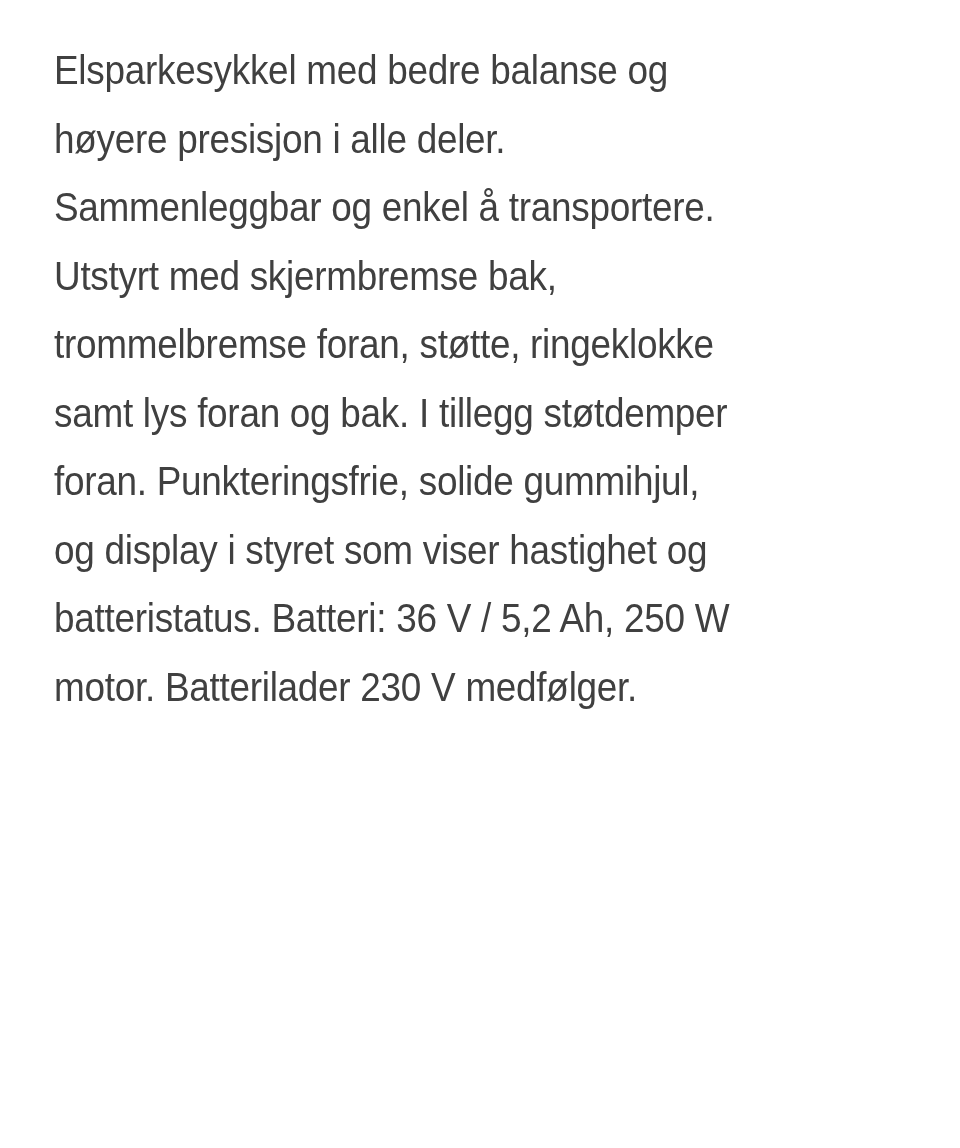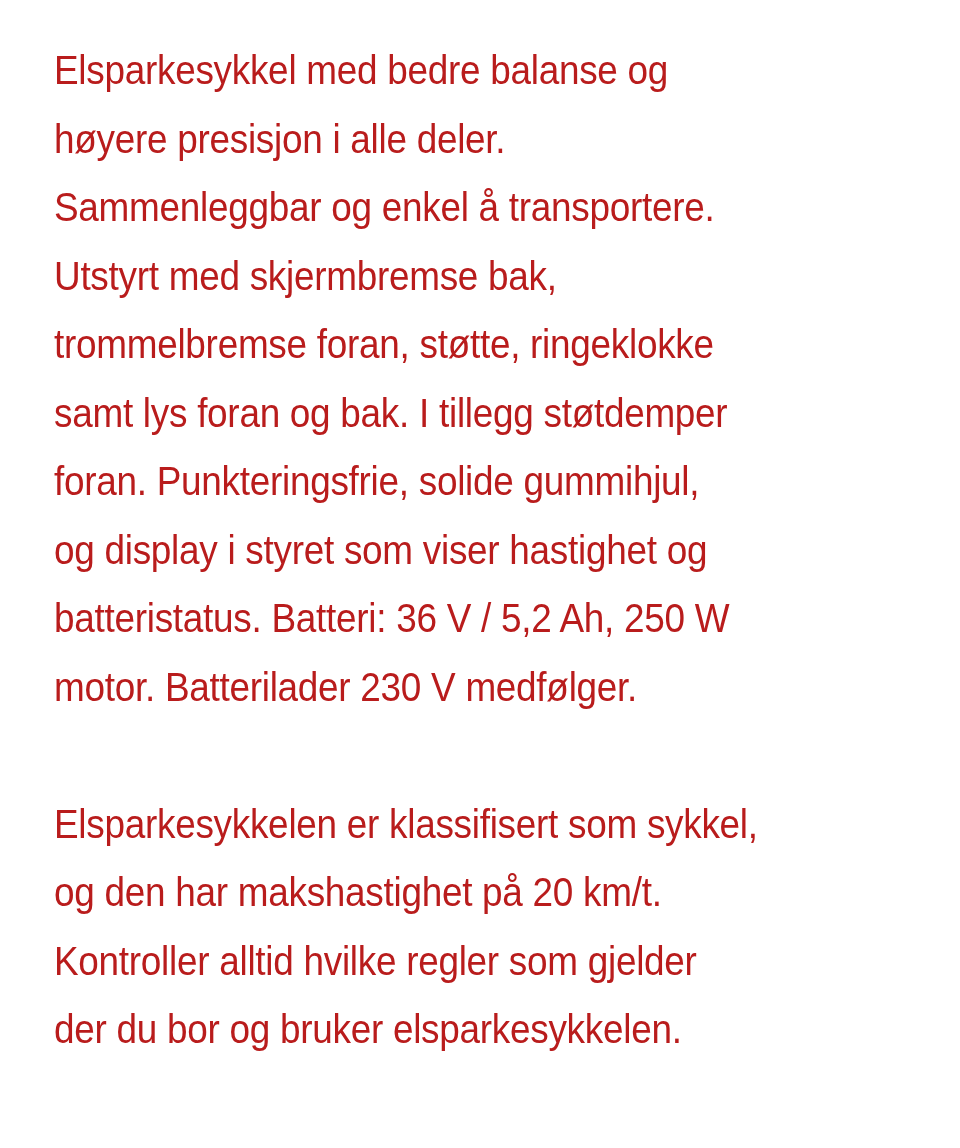--- a/index.html
+++ b/index.html
@@ -11,21 +11,21 @@
       width: 960px;
       height: 1148px;
       overflow: hidden;
       position: relative;
     }
     .doc {
       position: absolute;
       left: 54px;
       top: 36px;
       width: 900px;
-      color: #b91c1c;
+      color: #404040;
       font-family: "Liberation Sans", sans-serif;
       font-size: 41px;
       line-height: 68.5px;
     }
     .line {
       display: block;
       white-space: nowrap;
       transform-origin: 0 50%;
       transform: scaleX(0.9);
       letter-spacing: -0.3px;
@@ -45,19 +45,13 @@
     <span class="line">Sammenleggbar og enkel å transportere.</span>
     <span class="line">Utstyrt med skjermbremse bak,</span>
     <span class="line">trommelbremse foran, støtte, ringeklokke</span>
     <span class="line">samt lys foran og bak. I tillegg støtdemper</span>
     <span class="line">foran. Punkteringsfrie, solide gummihjul,</span>
     <span class="line">og display i styret som viser hastighet og</span>
     <span class="line">batteristatus. Batteri: 36 V / 5,2 Ah, 250 W</span>
     <span class="line">motor. Batterilader 230 V medfølger.</span>
   </p>
   <span class="para-gap"></span>
-  <p style="margin:0">
-    <span class="line">Elsparkesykkelen er klassifisert som sykkel,</span>
-    <span class="line">og den har makshastighet på 20 km/t.</span>
-    <span class="line">Kontroller alltid hvilke regler som gjelder</span>
-    <span class="line">der du bor og bruker elsparkesykkelen.</span>
-  </p>
 </div>
 
 </body></html>

